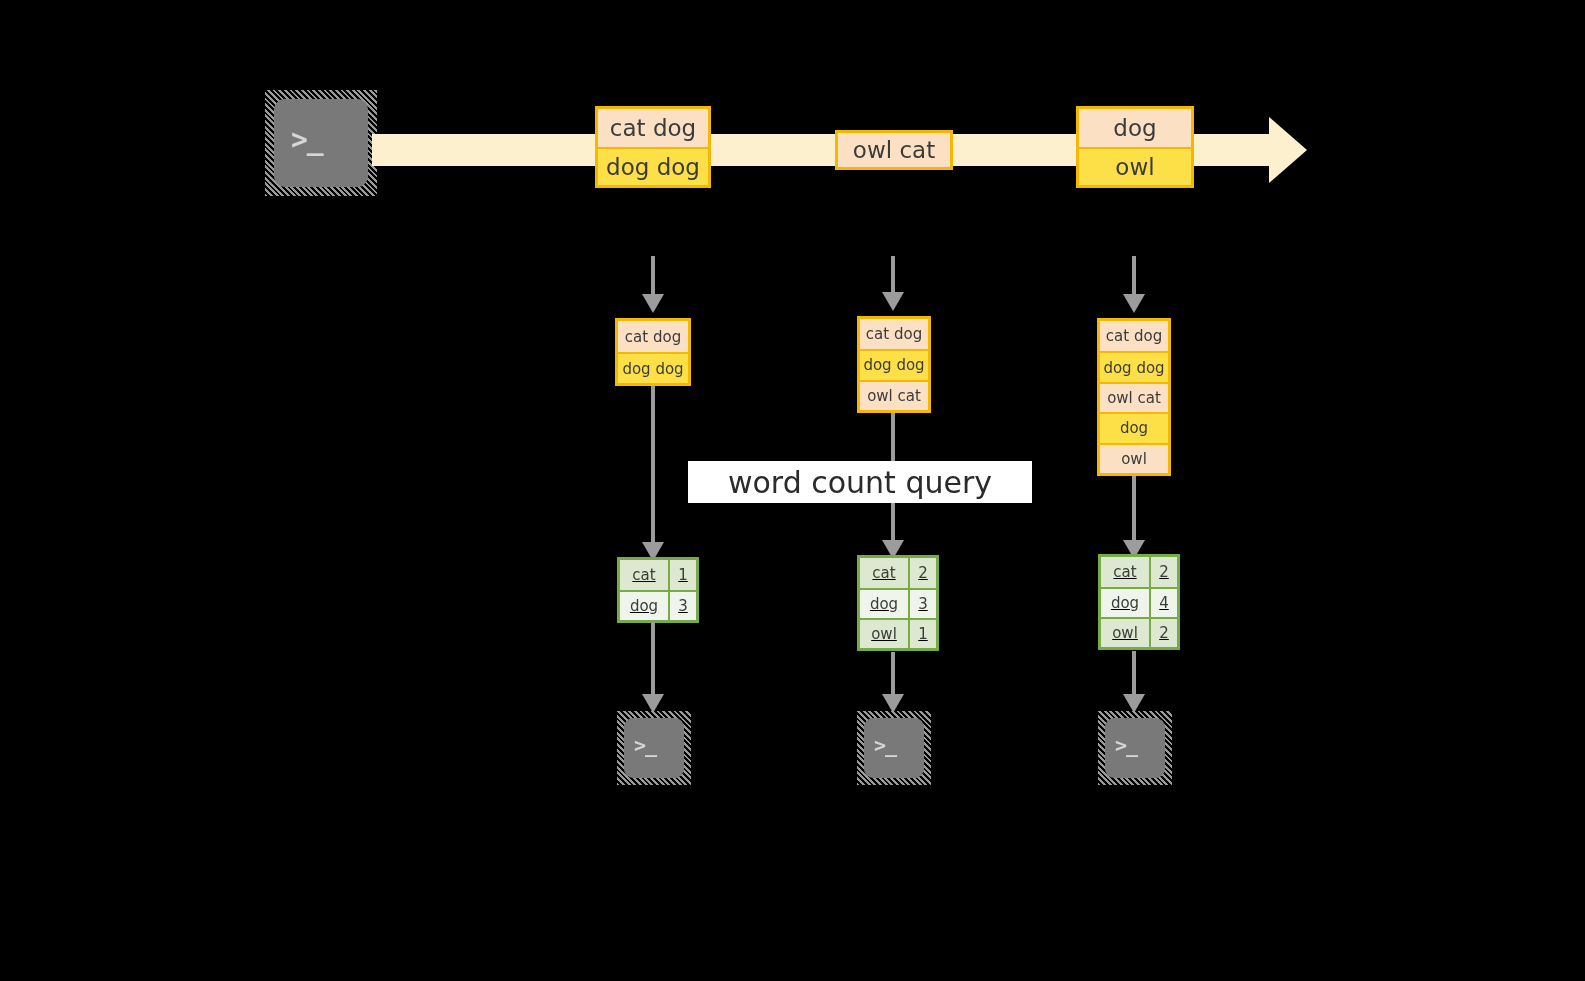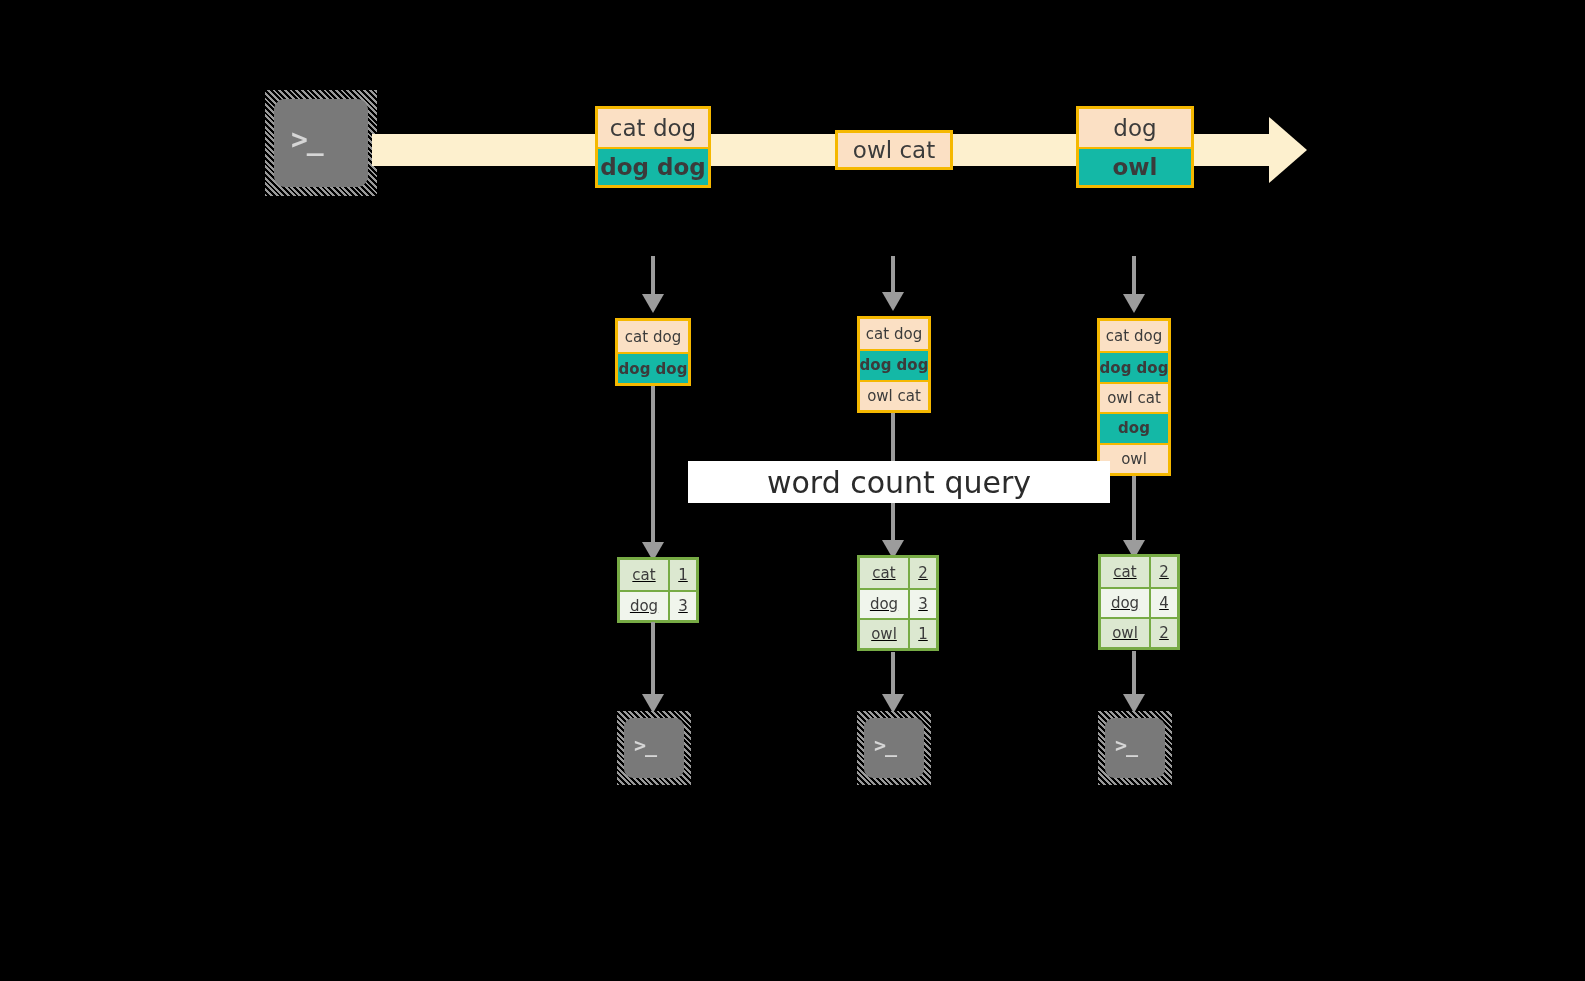--- a/index.html
+++ b/index.html
@@ -59,21 +59,21 @@
   }
   .evt .row {
     flex: 1 1 auto;
     display: flex;
     align-items: center;
     justify-content: center;
     color: #3b3b3b;
     white-space: nowrap;
   }
   .evt .row.shade { background: #fbe0c4; }
-  .evt .row.light { background: #14b8a6; font-weight: bold; }
+  .evt .row.light { background: #fde047; }
   .evt .row + .row { border-top: 2px solid #f5b800; }
 
   .evt.big .row { font-size: 23px; height: 37px; }
   .evt.single .row { font-size: 23px; }
   .evt.stack .row { font-size: 15px; height: 30px; }
 
   
   .tbl {
     position: absolute;
     border: 3px solid #77ab45;
@@ -255,17 +255,17 @@
   </div>
 
   <div class="conn" style="left:1132px; top:651px; height:43px;"></div>
   <div class="conn-head" style="left:1123px; top:694px;"></div>
 
   <div class="terminal small" style="left:1098px; top:711px; width:74px; height:74px;">
     <div class="body"></div>
     <div class="glyph" style="left:17px; top:24px; font-size:20px;">&gt;_</div>
   </div>
 
-  <div class="label-band" style="left:688px; top:461px; width:422px; height:42px;text-align:right;">
+  <div class="label-band" style="left:688px; top:461px; width:344px; height:42px;text-align:right;">
     <span>word count query</span>
   </div>
 
 </div>
 
 </body></html>

